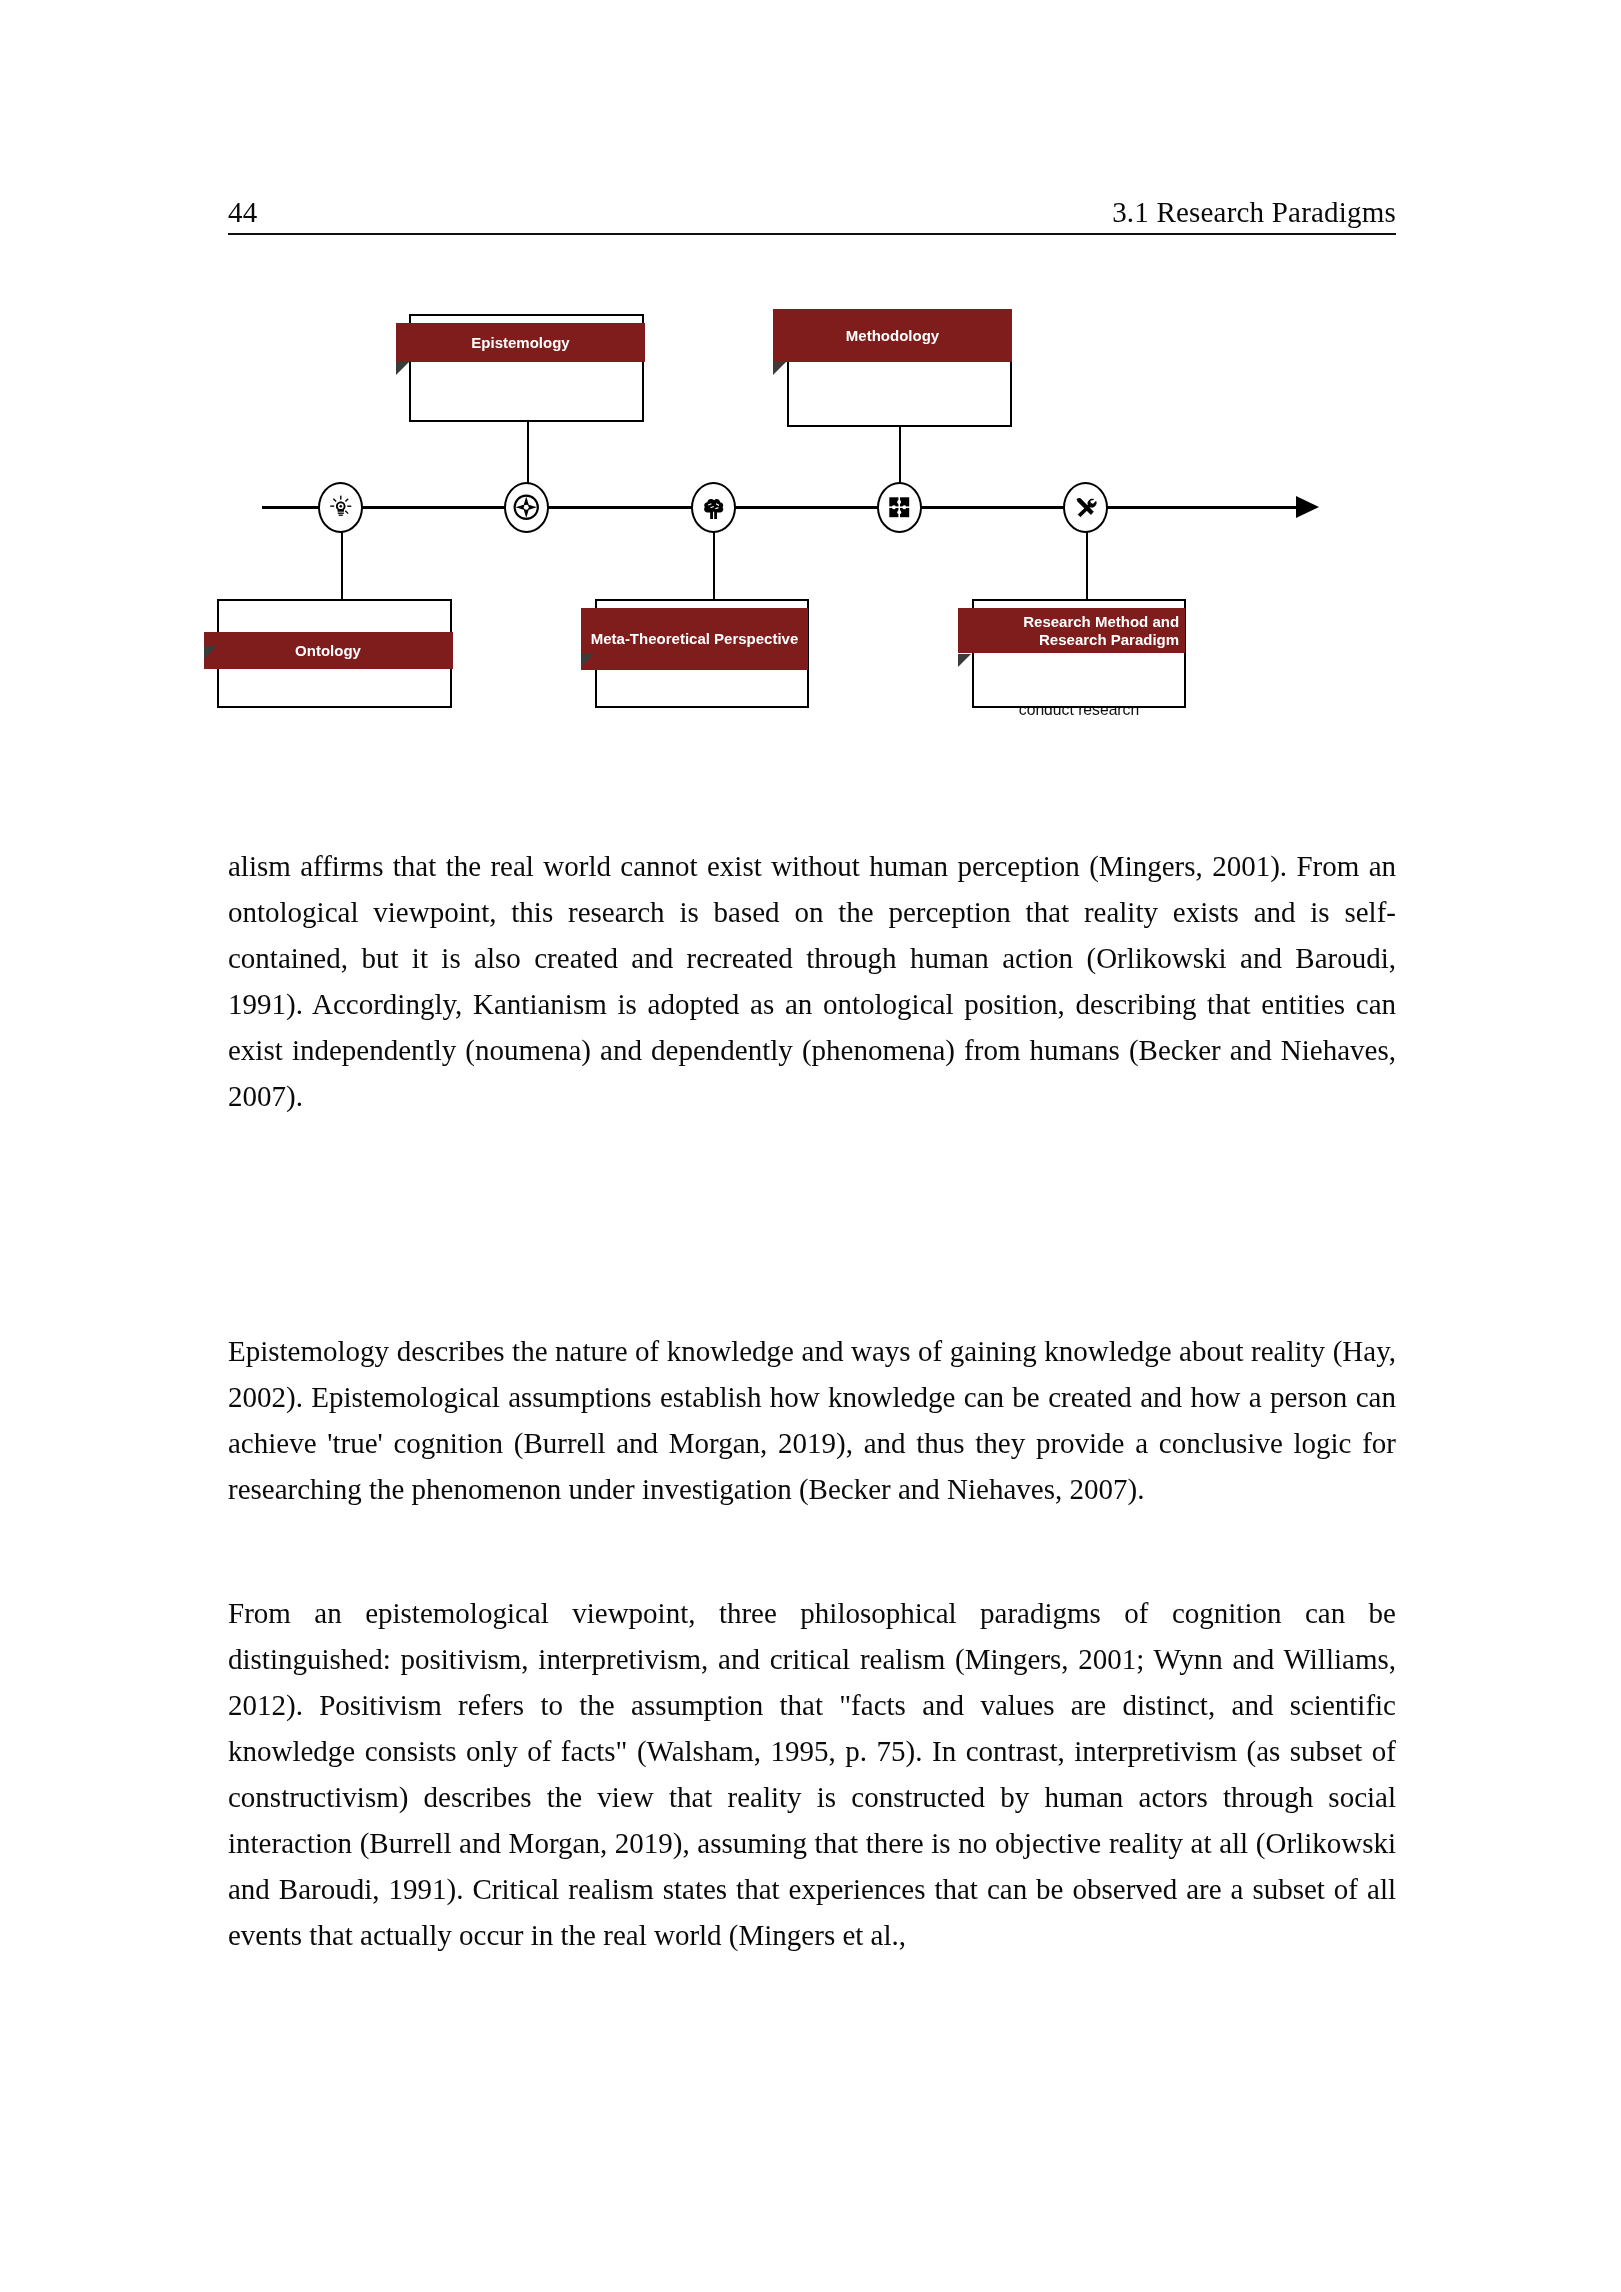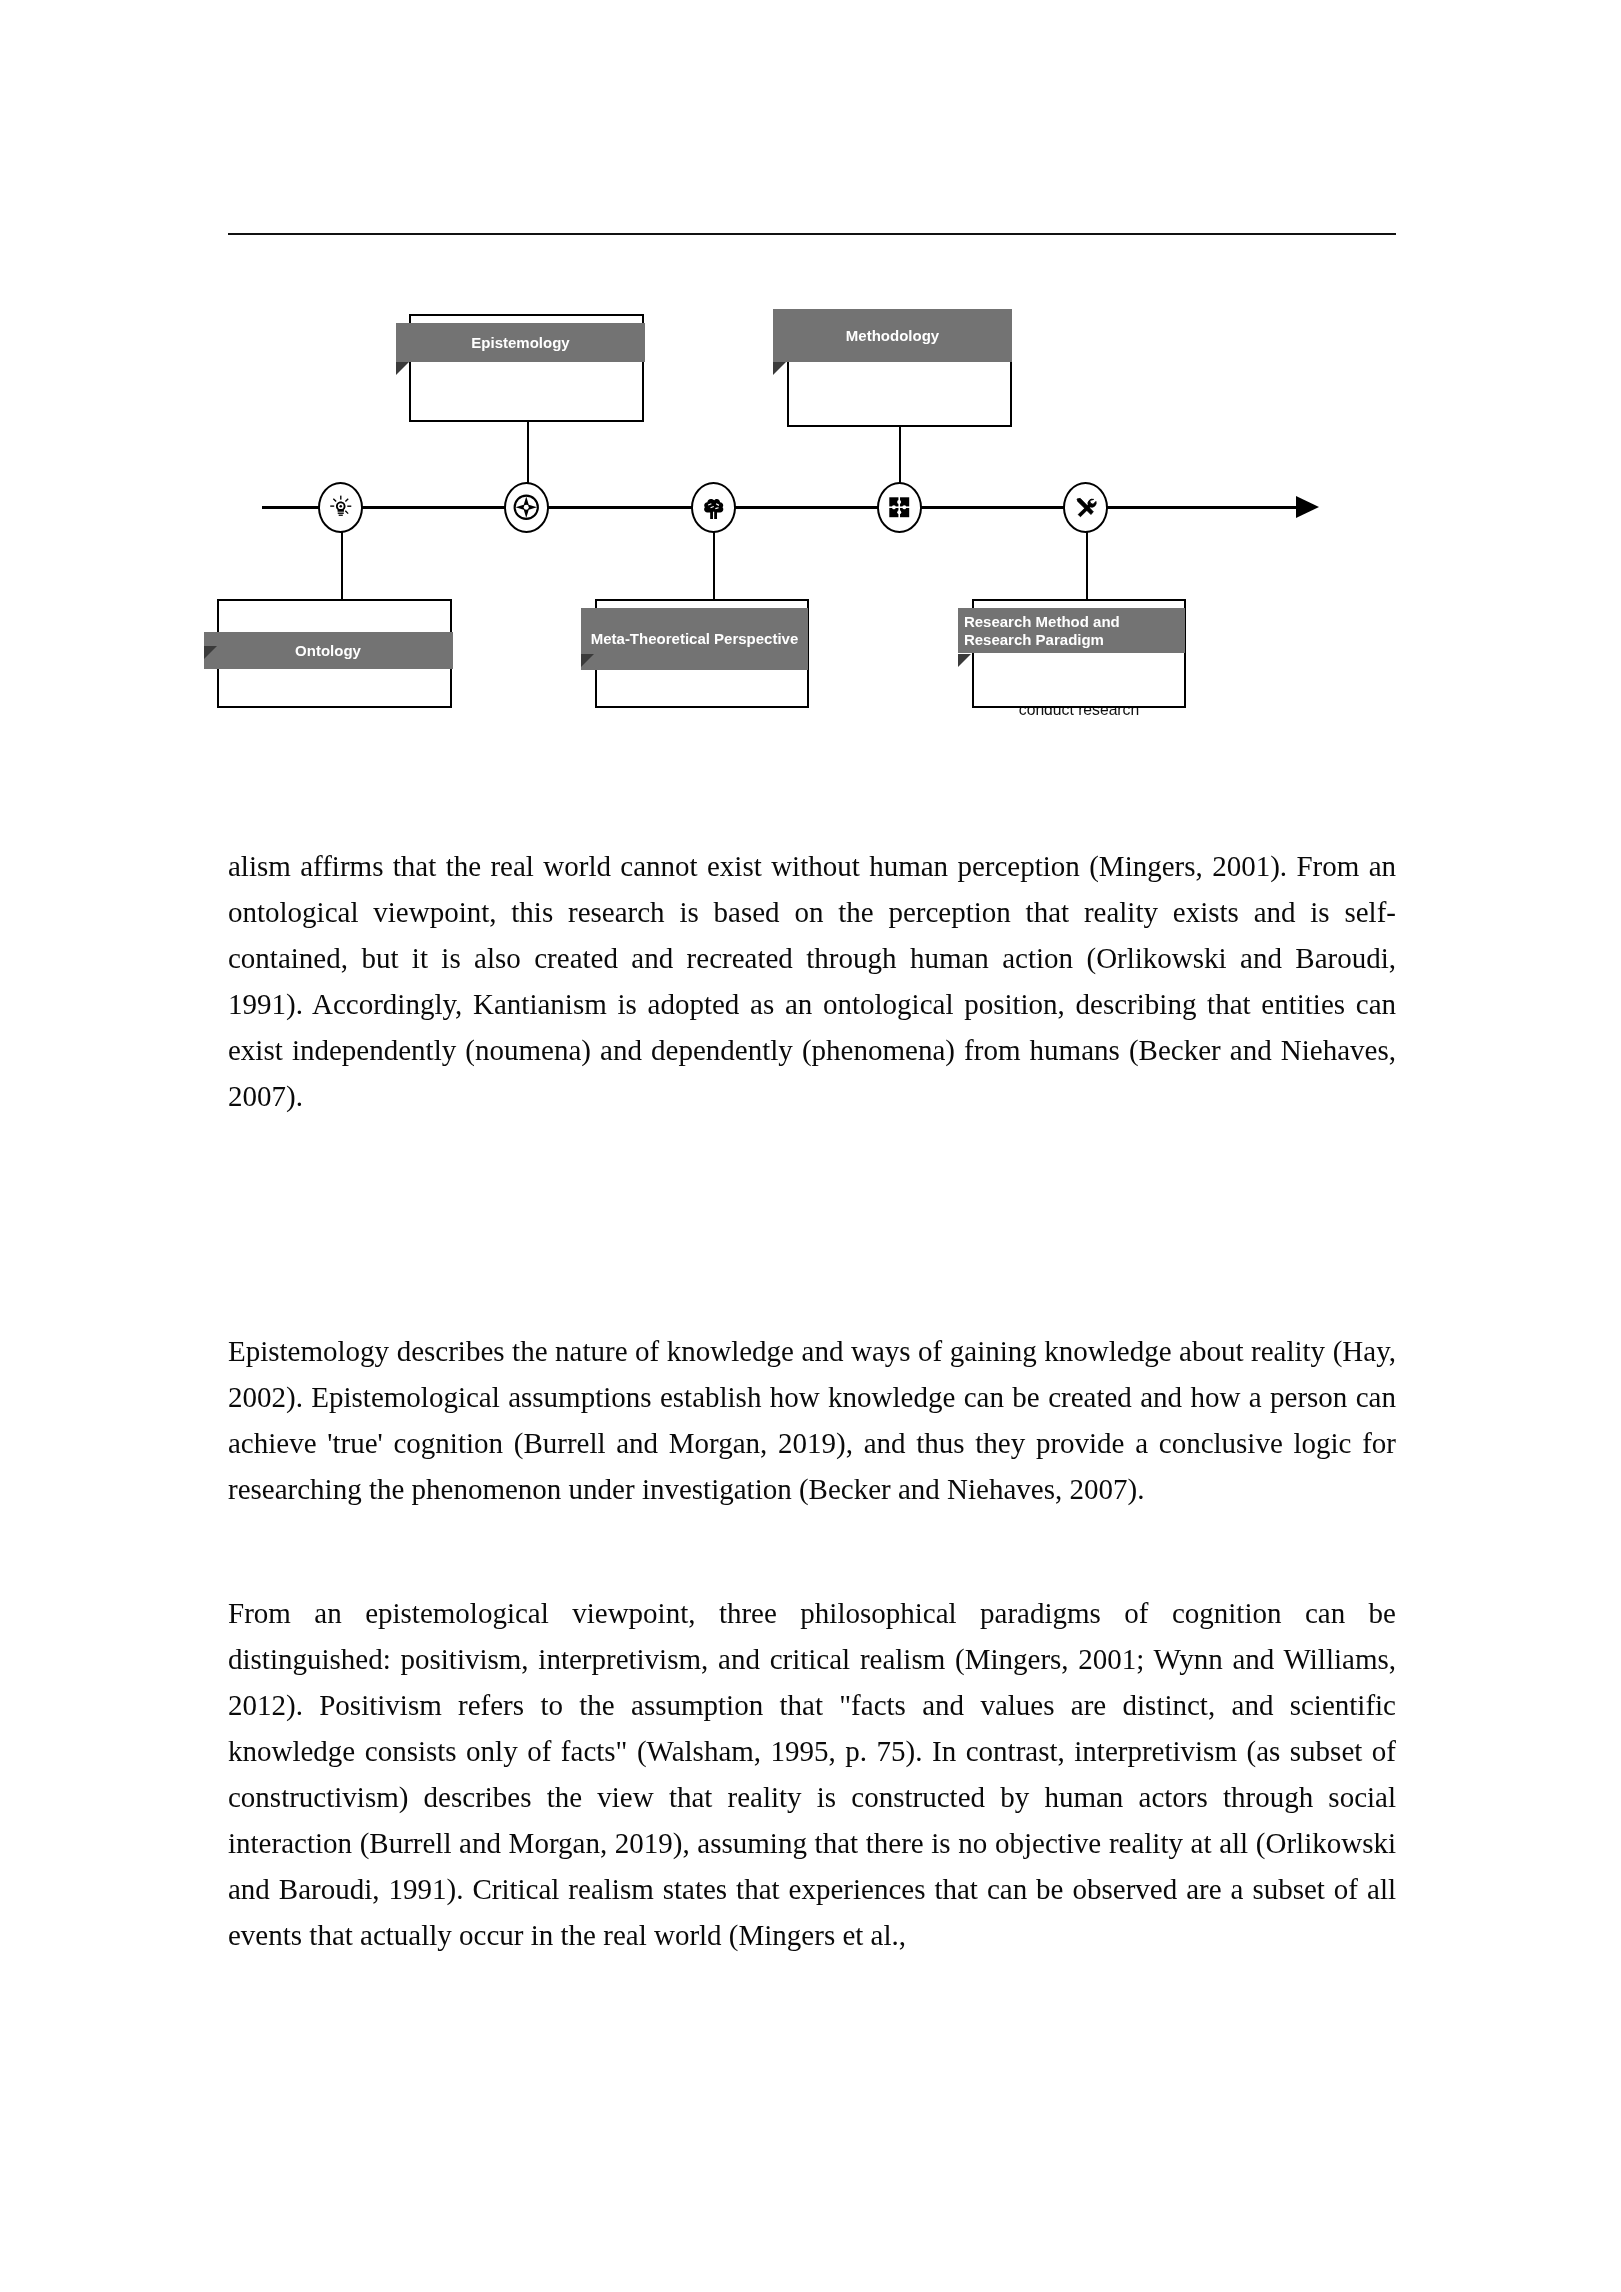--- a/index.html
+++ b/index.html
@@ -102,30 +102,30 @@
   
   .card {
     position: absolute;
     border: 2.9px solid #000;
     background: #fff;
     box-sizing: border-box;
     z-index: 2;
   }
   .ribbon {
     position: absolute;
-    background: #737373;
+    background: #7f1d1d;
     color: #fff;
     font-family: "Liberation Sans", sans-serif;
     font-weight: bold;
     font-size: 15px;
     line-height: 1.18;
     display: flex;
     align-items: center;
     justify-content: center;
-    text-align: left;
+    text-align: right;
     box-sizing: border-box;
     padding: 3.9px 5.9px;
     z-index: 4;
   }
   .ribbon-tail {
     position: absolute;
     width: 0; height: 0;
     border-left: 13.7px solid #3b3b3b;
     border-bottom: 13.7px solid transparent;
     z-index: 4;
@@ -173,20 +173,24 @@
     font-weight: bold;
     line-height: 1.2;
   }
   .sectionhead .num { display: inline-block; min-width: 116px; }
 </style>
 </head>
 <body>
 
 <div class="page">
 
+  <div class="runhead">
+    <span class="pageno">44</span>
+    <span class="sect">3.1 Research Paradigms</span>
+  </div>
   <div class="runrule"></div>
 
   <div class="figure">
 
     <div class="axis-line"></div>
     <div class="axis-arrow"></div>
 
     <div class="stem" style="left:113px; top:248px; height:67px;"></div>
     <div class="stem" style="left:299px; top:137px; height:86px;"></div>
     <div class="stem" style="left:485px; top:248px; height:67px;"></div>

